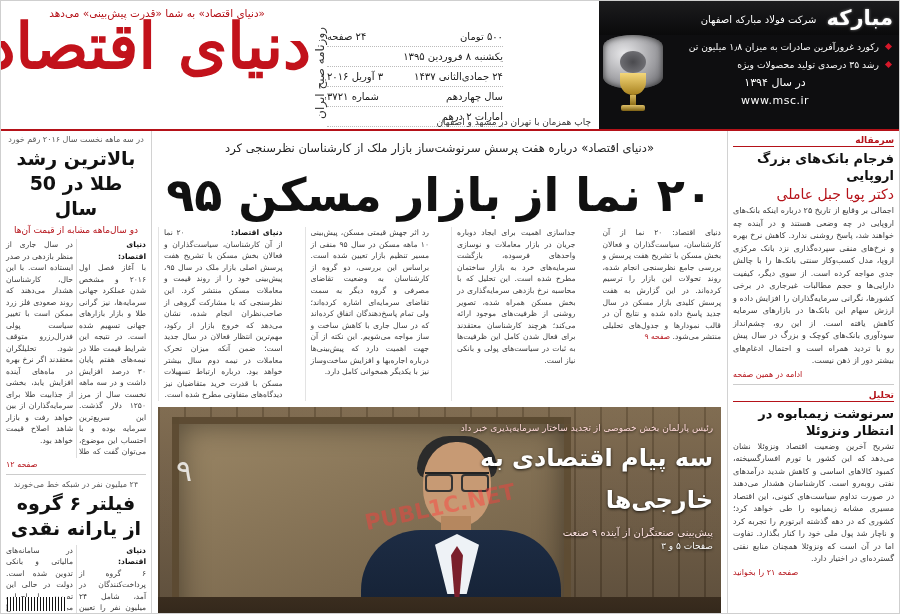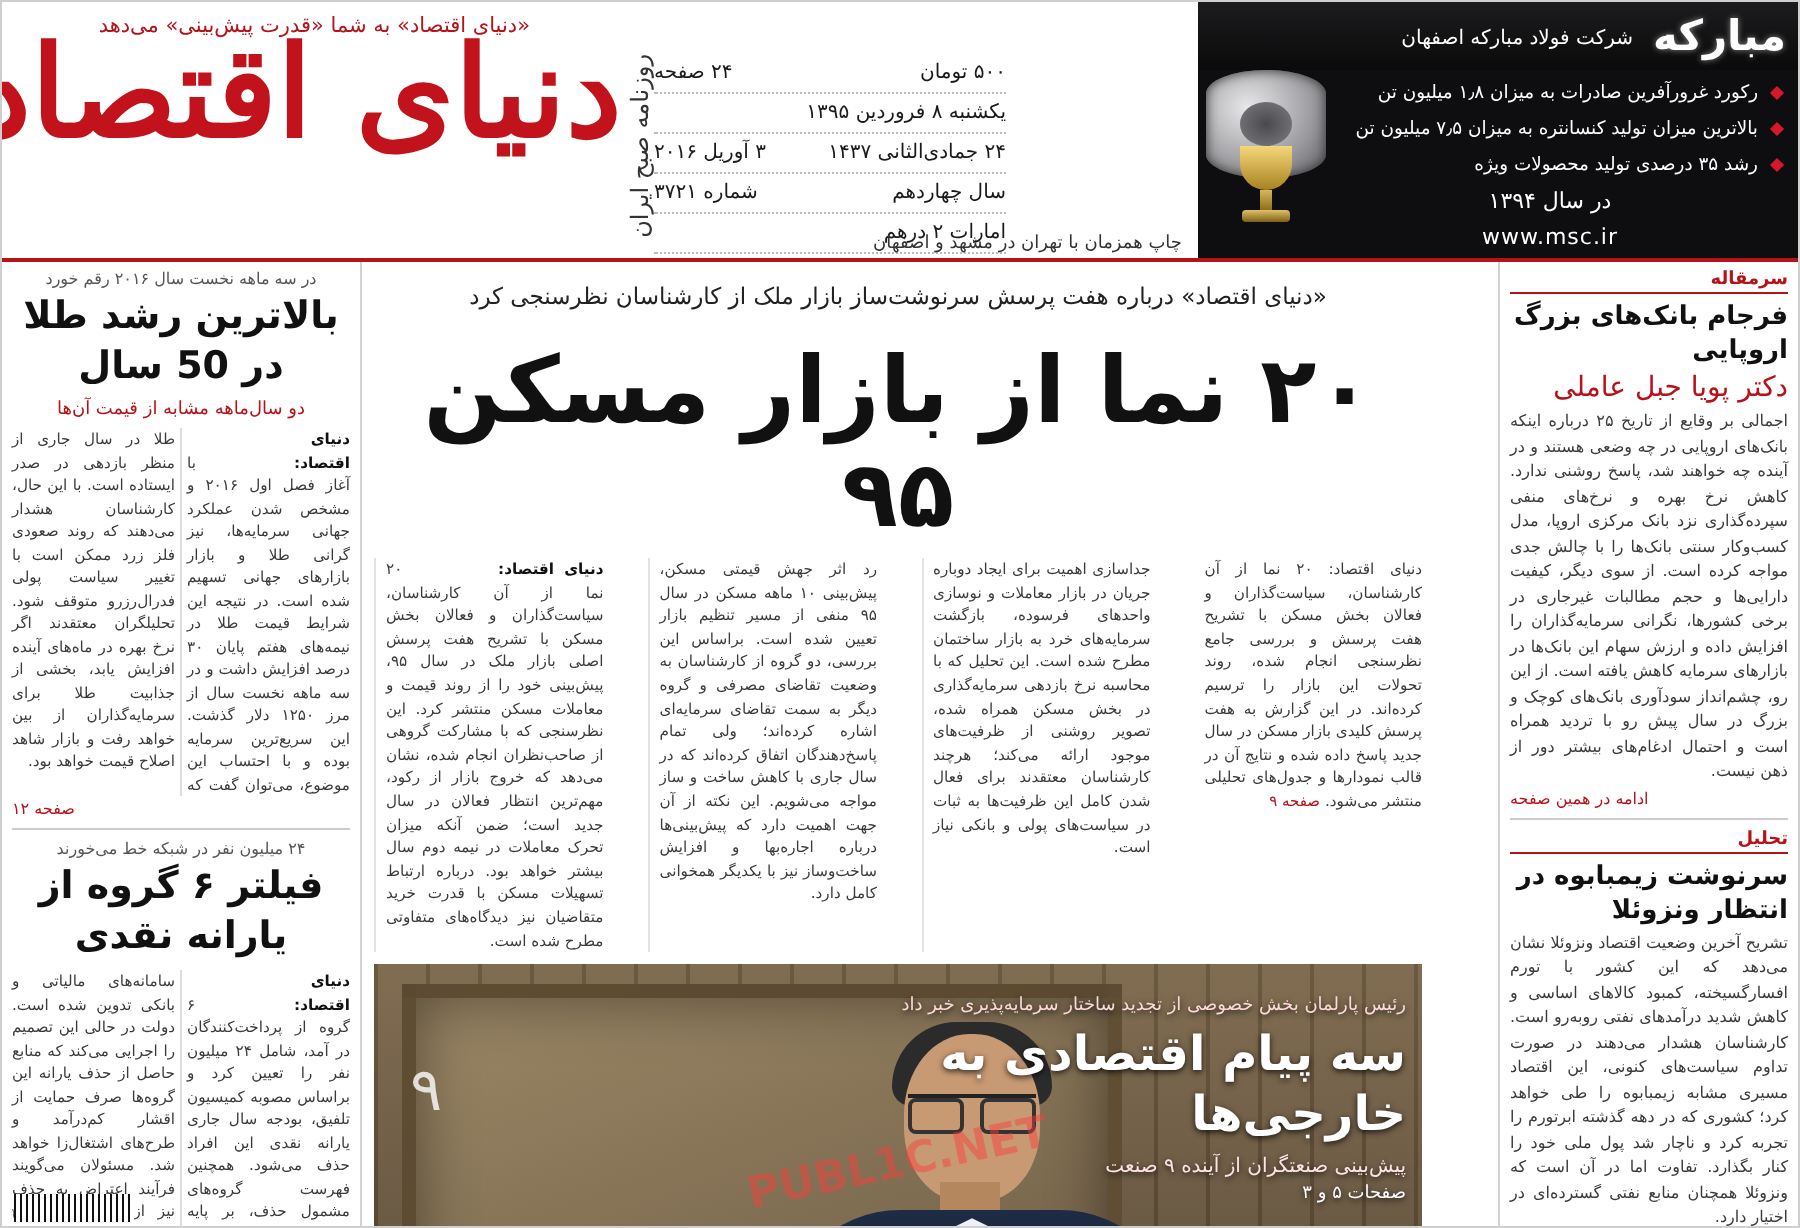--- a/index.html
+++ b/index.html
@@ -166,35 +166,34 @@
 
   
   .content {
     display: flex;
     flex-direction: row;
     height: 482px;
     width: 100%;
   }
   
   .col-right {
-    width: 150px;
+    width: 172px;
     flex: none;
     border-left: 1px solid #d2d2d2;
     padding: 4px 5px;
     direction: rtl;
-    margin-left: 32px;
   }
   .col-main {
     flex: 1;
     padding: 4px 6px;
     direction: rtl;
     position: relative;
   }
   .col-left {
-    width: 180px;
+    width: 151px;
     flex: none;
     border-right: 1px solid #d2d2d2;
     padding: 4px 5px;
     direction: rtl;
   }
 
   
   .sec-label {
     font-size: 9px; color: #b51219; font-weight: bold;
     border-bottom: 1px solid #b51219;
@@ -322,21 +321,21 @@
   .book {
     position: absolute; left: 96px; bottom: 26px; width: 66px; height: 12px;
     background: #20262e; border-top: 3px solid #dcdcdc;
   }
   .photo-caption-box {
     position: absolute; right: 8px; top: 16px; width: 300px;
     text-align: right; color: #fff;
     text-shadow: 0 1px 3px rgba(0,0,0,.8);
   }
   .photo-kicker { font-size: 9px; color: #ffd9d9; margin-bottom: 4px; }
-  .photo-head { font-size: 24px; font-weight: bold; line-height: 30px; }
+  .photo-head { font-size: 24px; font-weight: bold; line-height: 42px; }
   .photo-sub { font-size: 10px; margin-top: 6px; color: #ffe3e3;}
   .photo-ref { font-size: 9px; margin-top: 3px; color: #ffffff; text-align: right;}
   .photo-digit {
     position: absolute; left: 18px; top: 46px; font-size: 30px; color: rgba(255,255,255,.8);
   }
   .watermark {
     position: absolute; left: 50%; top: 40%; transform: translate(-50%,-50%) rotate(-12deg);
     font-size: 22px; color: rgba(255,60,60,.45); font-weight: bold;
     pointer-events: none; white-space: nowrap;
   }
@@ -364,21 +363,20 @@
       </div>
       <div class="ad-coil"></div>
       <div class="ad-trophy">
         <div class="cup"></div>
           <div class="stem"></div>
           <div class="base"></div>
       </div>
       <div class="ad-bullets">
         <ul>
           <li>رکورد غرورآفرین صادرات به میزان ۱٫۸ میلیون تن</li>
-          <li>بالاترین میزان تولید کنسانتره به میزان ۷٫۵ میلیون تن</li>
           <li>رشد ۳۵ درصدی تولید محصولات ویژه</li>
         </ul>
         <div class="ad-year">در سال ۱۳۹۴</div>
         <div class="ad-url">www.msc.ir</div>
       </div>
     </div>
 
     <div class="nameplate">
       <div class="logo-wrap">
         <div class="paper-title">دنیای اقتصاد</div>

